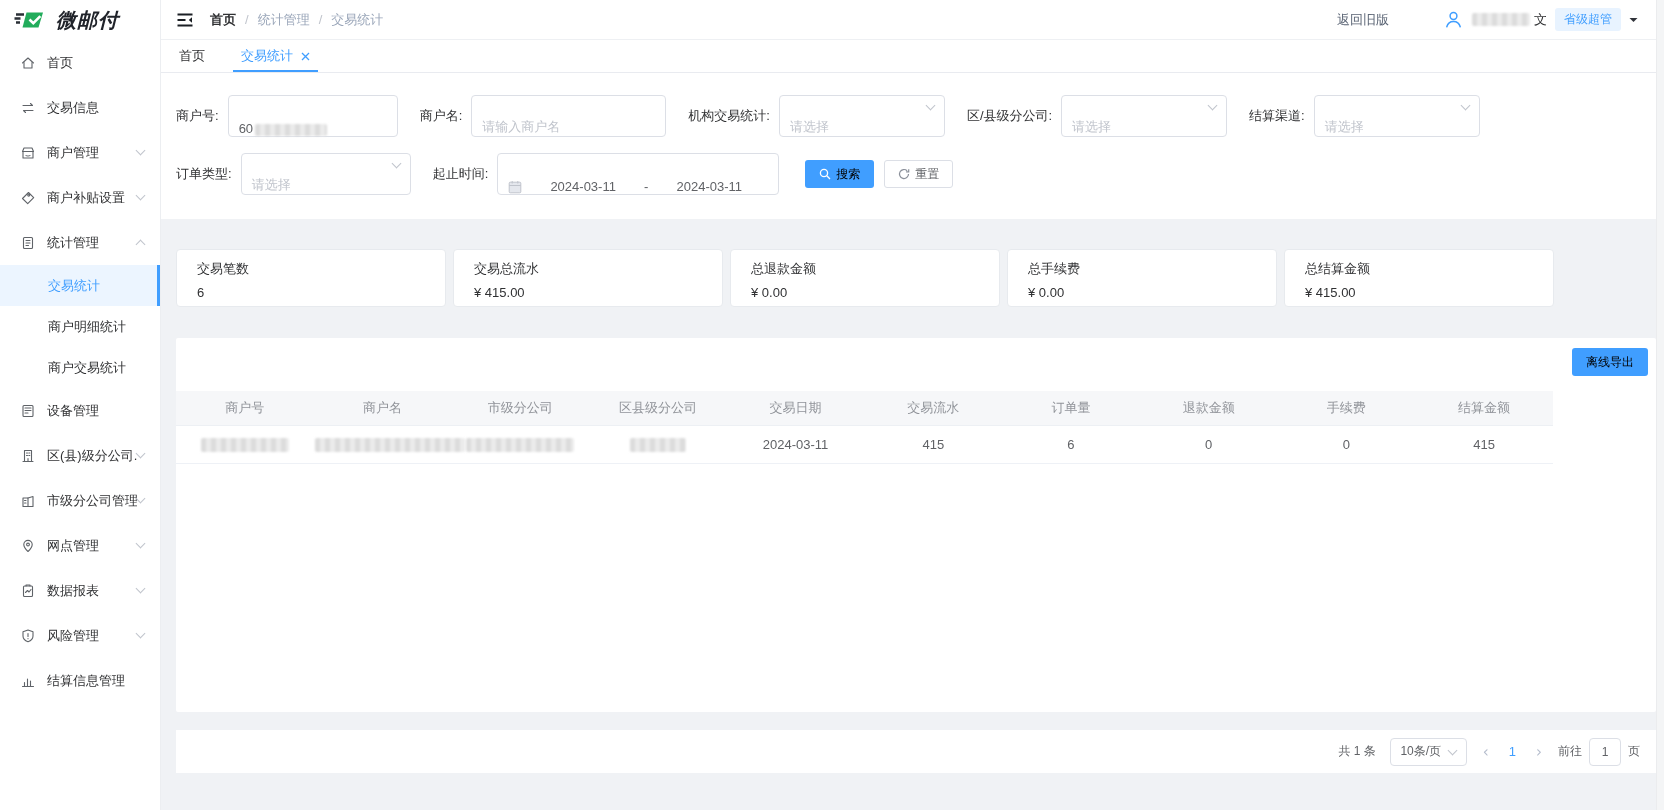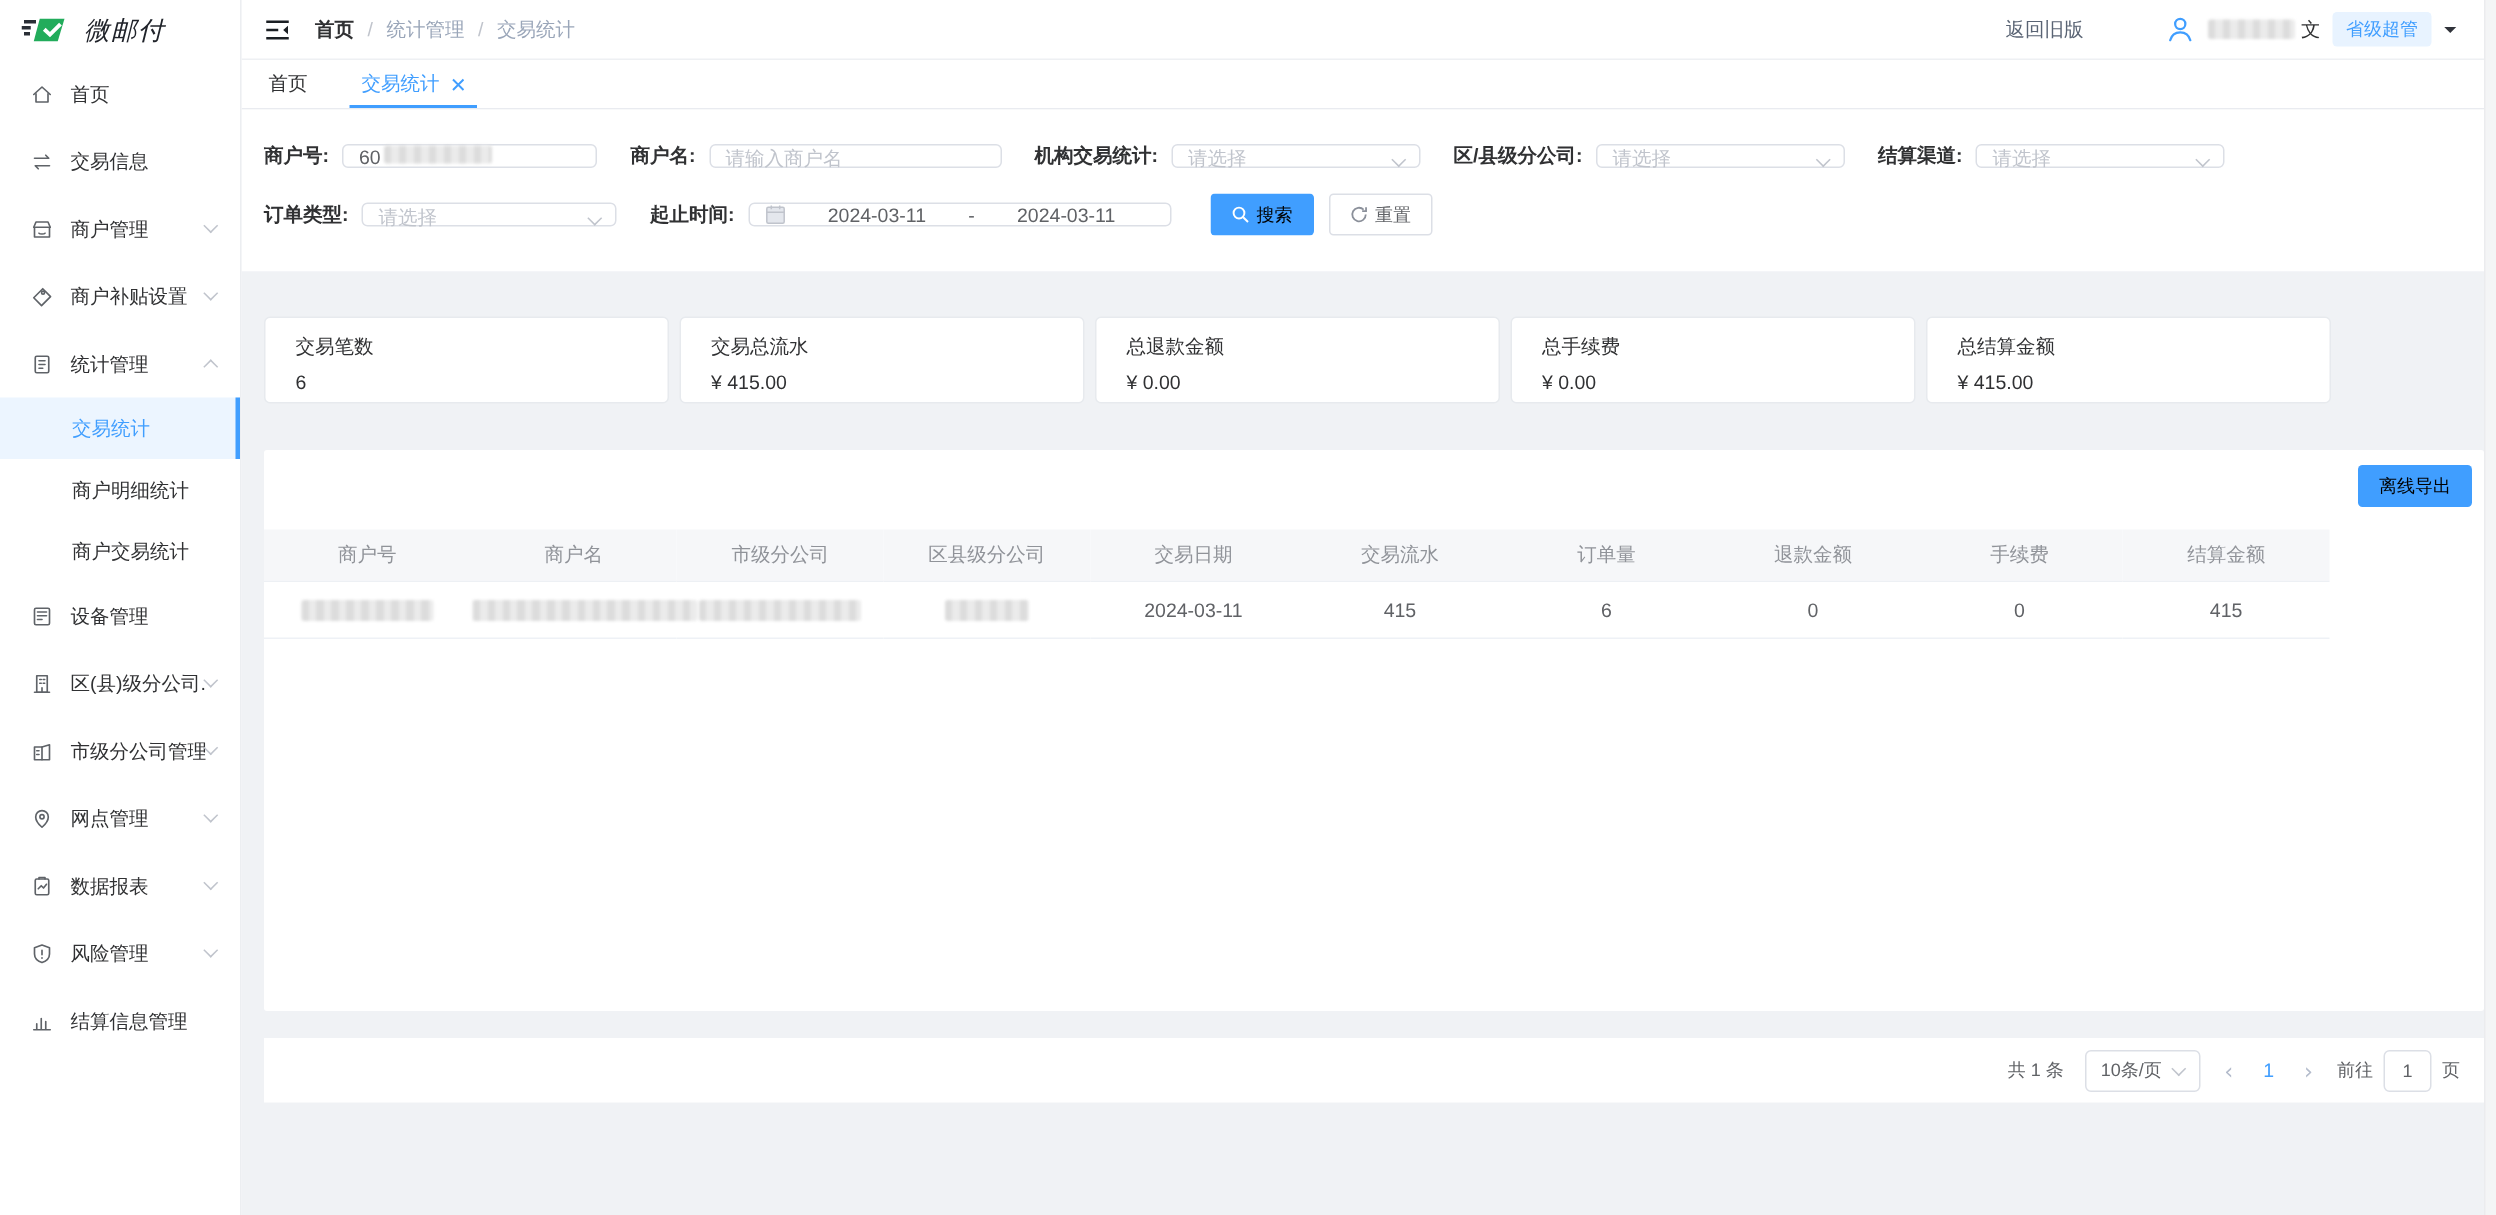--- a/index.html
+++ b/index.html
@@ -3,21 +3,21 @@
 <meta charset="utf-8">
 <style>
   *{box-sizing:border-box}
   html,body{margin:0;padding:0}
   body{font-family:"Liberation Sans","DejaVu Sans",sans-serif;background:#e9ebee;-webkit-font-smoothing:antialiased}
   .app{width:1664px;height:810px;display:flex;background:#f0f2f5;position:relative;overflow:hidden}
 
   
   .sidebar{width:161px;background:#fff;border-right:1px solid #eceef1;flex-shrink:0;z-index:2;overflow:hidden}
   .logo{height:40px;display:flex;align-items:center;padding-left:13px;gap:5px}
-  .logo-text{font-size:17px;font-weight:400;font-style:italic;color:#20232a;letter-spacing:1px}
+  .logo-text{font-size:20px;font-weight:700;font-style:italic;color:#20232a;letter-spacing:1px}
   .nav-item{height:45px;display:flex;align-items:center;padding:0 16px 0 20px;font-size:13px;color:#303133;cursor:pointer}
   .nav-icon{width:16px;height:16px;margin-right:11px;display:flex;align-items:center;justify-content:center;flex-shrink:0}
   .nav-icon svg{stroke:#5f6368;fill:none;stroke-width:1.1;stroke-linecap:round;stroke-linejoin:round}
   .nav-label{flex:1;white-space:nowrap;overflow:hidden}
   .chev{width:7px;height:7px;border-right:1.4px solid #909399;border-bottom:1.4px solid #909399;transform:rotate(45deg);margin-top:-4px;flex-shrink:0}
   .chev.up{transform:rotate(-135deg);margin-top:4px}
   .chev.lite{border-color:#c0c4cc}
   .nav-sub{height:41px;display:flex;align-items:center;padding-left:48px;font-size:13px;color:#303133;cursor:pointer;position:relative}
   .nav-sub.active{background:#ecf5ff;color:#409eff}
   .nav-sub.active::after{content:"";position:absolute;right:0;top:0;bottom:0;width:3px;background:#409eff}
@@ -37,22 +37,22 @@
 
   .tabbar{height:33px;background:#fff;display:flex;align-items:stretch;padding-left:16px;border-bottom:1px solid #e9ebf0;gap:32px}
   .tab{font-size:13px;color:#303133;position:relative;display:flex;align-items:center;gap:8px;cursor:pointer;padding:0 2px}
   .tab.active{color:#409eff}
   .tab.active::after{content:"";position:absolute;left:-6px;right:-6px;bottom:0;height:2px;background:#409eff}
 
   
   .filters{background:#fff;padding:22px 15px 8px}
   .frow{display:flex;align-items:center;margin-bottom:16px}
   .fgroup{display:flex;align-items:center;margin-right:22px}
-  .flabel{font-size:13px;font-weight:700;color:#303133;margin-right:9px;white-space:nowrap}
-  .finput{height:16px;border:1px solid #dcdfe6;border-radius:4px;display:flex;align-items:flex-start;padding:0 10px;font-size:13px;color:#606266;background:#fff;position:relative}
+  .flabel{font-size:13px;font-weight:400;color:#303133;margin-right:9px;white-space:nowrap}
+  .finput{height:42px;border:1px solid #dcdfe6;border-radius:4px;display:flex;align-items:flex-end;padding:0 10px;font-size:13px;color:#606266;background:#fff;position:relative}
   .ph{color:#c0c4cc}
   .fselect{padding-right:26px}
   .sel-caret{position:absolute;right:10px;top:10px}
   .w170{width:170px}.w195{width:195px}.w166{width:166px}
   .daterange{width:282px;padding:0 10px}
   .daterange .dt{flex:1;text-align:center;color:#606266}
   .daterange .dsep{color:#606266;padding:0 2px}
   .cal-icon{display:flex;margin-right:2px}
 
   .btn{height:28px;border-radius:3px;font-size:12px;display:inline-flex;align-items:center;gap:5px;padding:0 13px;cursor:pointer;border:1px solid transparent;white-space:nowrap}

